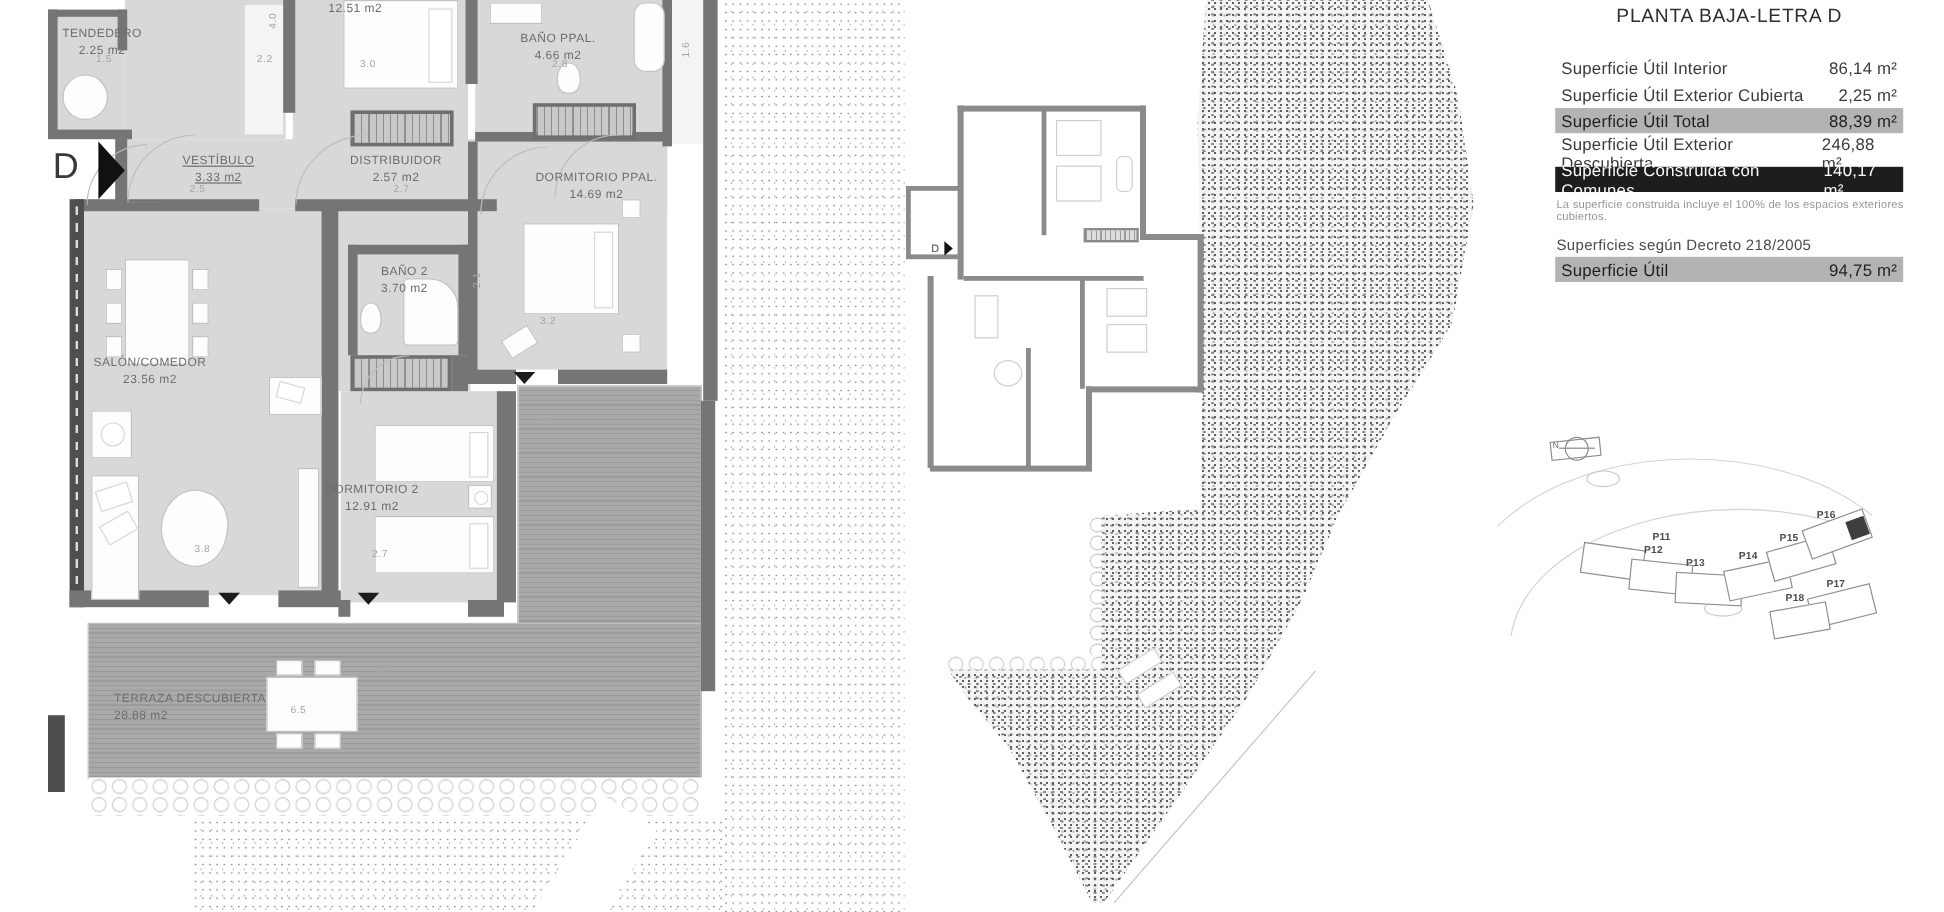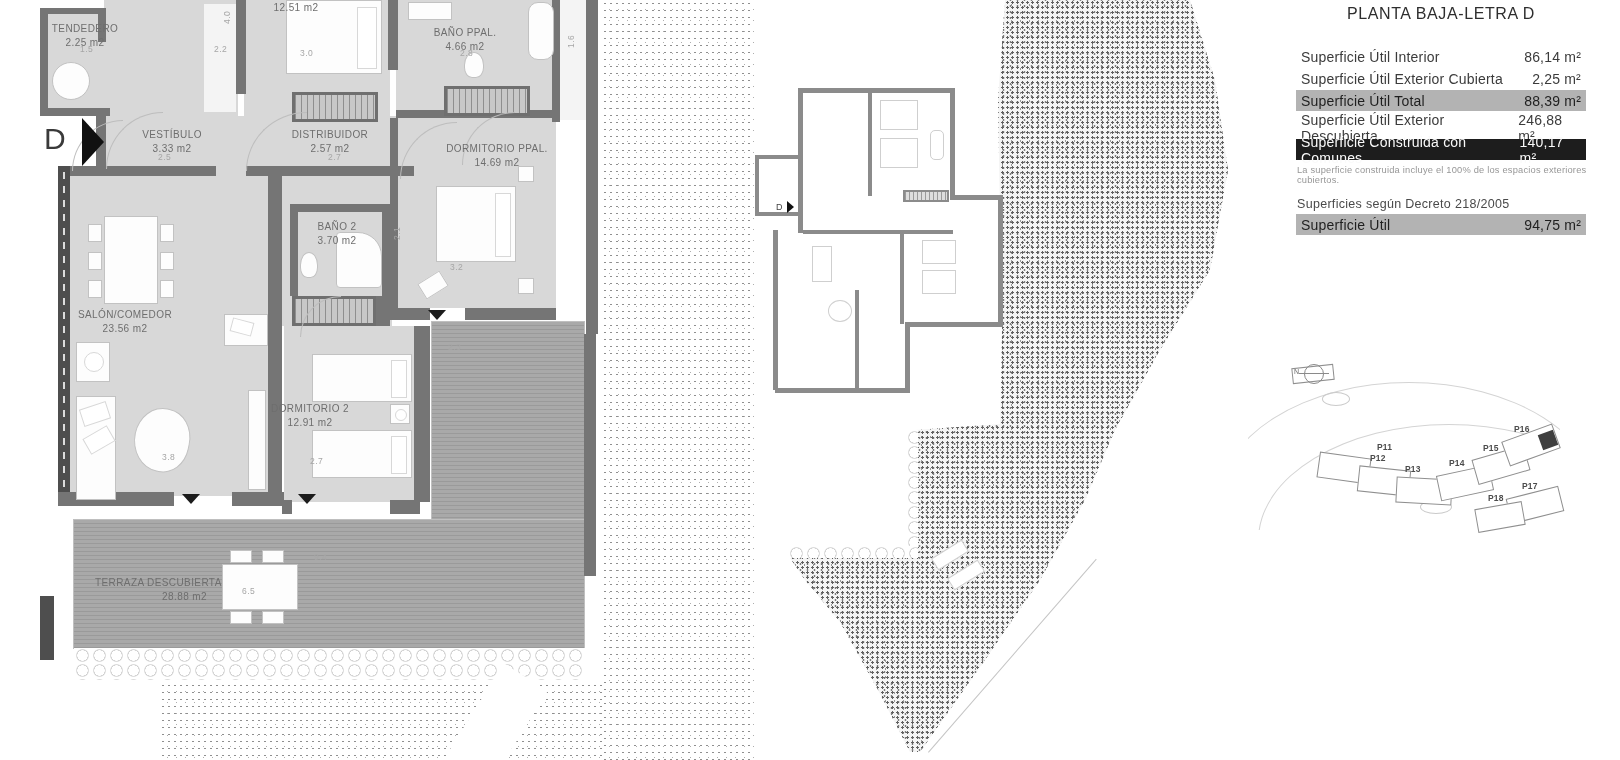--- a/index.html
+++ b/index.html
@@ -189,45 +189,45 @@
     <span>TENDEDERO</span><br>
     <span>2.25 m2</span>
   </div>
   <div class="lbl" style="left:246px;top:1px;width:60px;margin-left:20px;">
     <span>12.51 m2</span>
   </div>
   <div class="lbl" style="left:415px;top:26px;width:100px;">
     <span>BAÑO PPAL.</span><br>
     <span>4.66 m2</span>
   </div>
-  <div class="lbl" style="left:122px;top:128px;width:100px;">
+  <div class="lbl" style="left:132px;top:128px;width:100px;text-decoration:underline;">
     <span>VESTÍBULO</span><br>
     <span>3.33 m2</span>
   </div>
   <div class="lbl" style="left:280px;top:128px;width:100px;">
     <span>DISTRIBUIDOR</span><br>
     <span>2.57 m2</span>
   </div>
   <div class="lbl" style="left:437px;top:142px;width:120px;">
     <span>DORMITORIO PPAL.</span><br>
     <span>14.69 m2</span>
   </div>
   <div class="lbl" style="left:297px;top:220px;width:80px;">
     <span>BAÑO 2</span><br>
     <span>3.70 m2</span>
   </div>
-  <div class="lbl" style="left:70px;top:308px;width:110px;">
+  <div class="lbl" style="left:70px;top:296px;width:110px;">
     <span>SALÓN/COMEDOR</span><br>
     <span>23.56 m2</span>
   </div>
   <div class="lbl" style="left:255px;top:402px;width:110px;">
     <span>DORMITORIO 2</span><br>
     <span>12.91 m2</span>
   </div>
-  <div class="lbl" style="left:95px;top:576px;width:112px;text-align:right;">
+  <div class="lbl" style="left:95px;top:576px;width:112px;text-align:left;">
     <span>TERRAZA DESCUBIERTA</span><br>
     <span>28.88 m2</span>
   </div>
 
   <div class="dim" style="left:80px;top:44px;">1.5</div>
   <div class="dim" style="left:214px;top:44px;">2.2</div>
   <div class="dim" style="left:300px;top:48px;">3.0</div>
   <div class="dim" style="left:460px;top:48px;">2.8</div>
   <div class="dim v" style="left:566px;top:48px;">1.6</div>
   <div class="dim v" style="left:222px;top:24px;">4.0</div>

